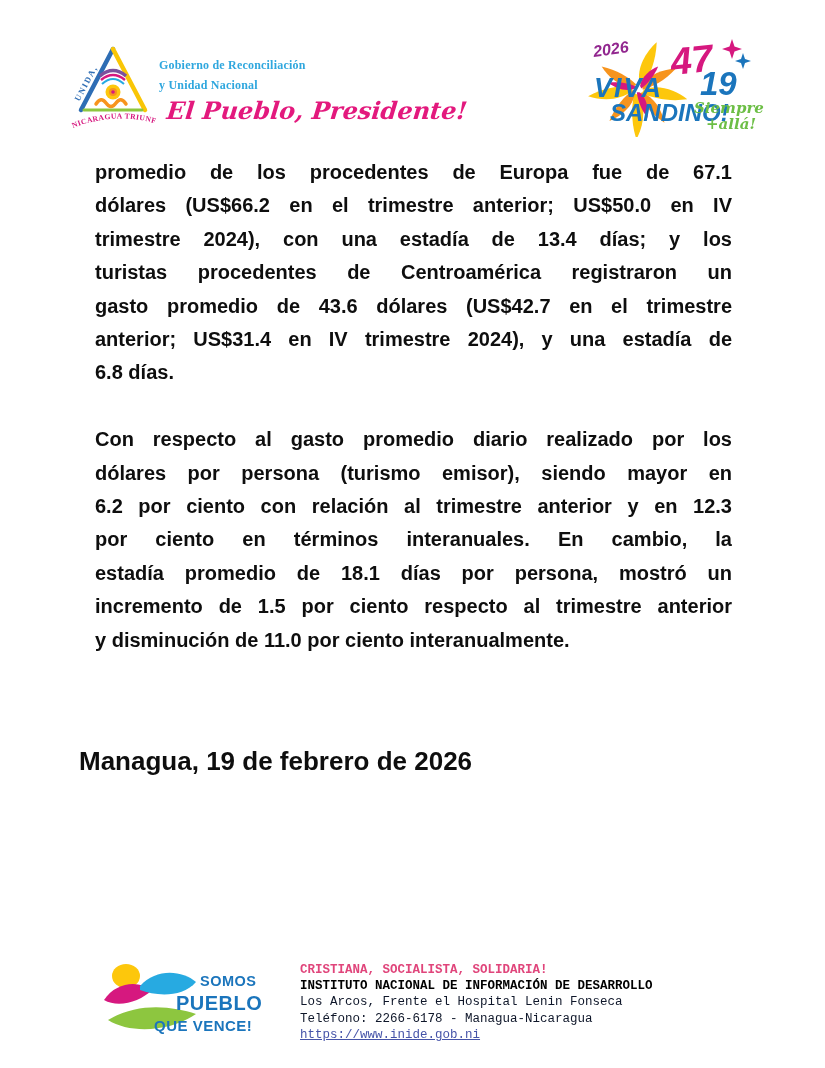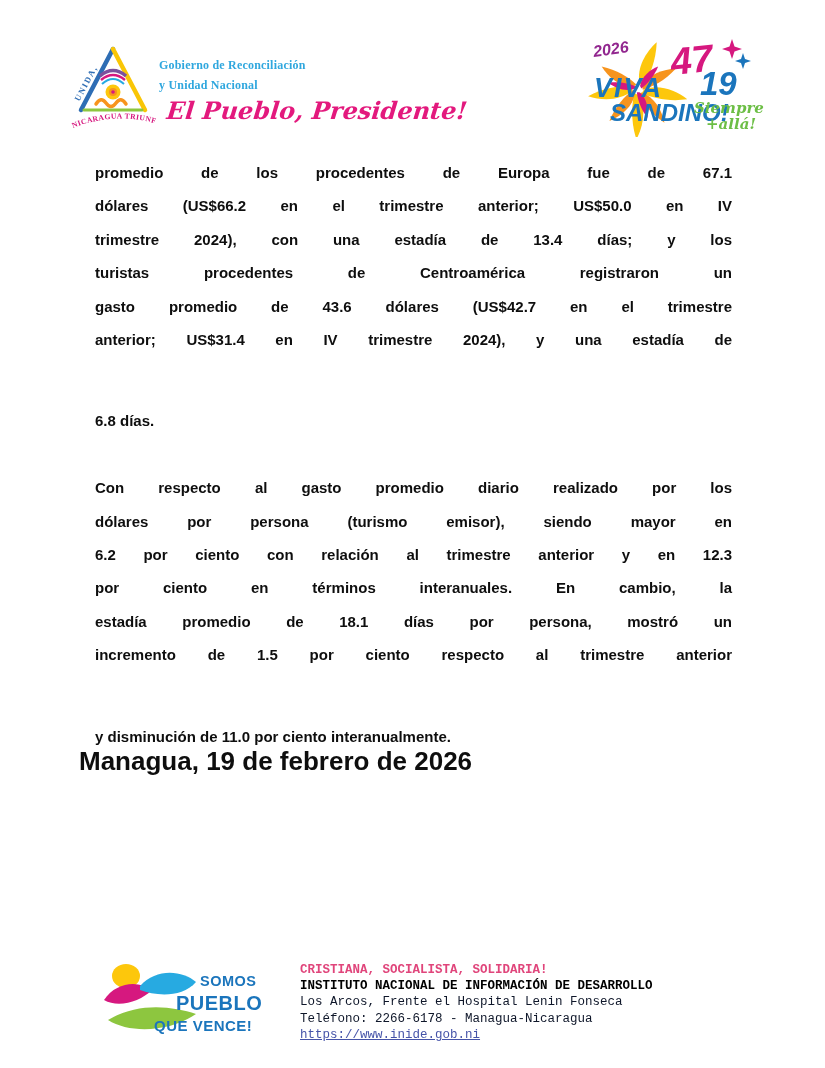--- a/index.html
+++ b/index.html
@@ -10,23 +10,23 @@
   .header-emblem{position:absolute;left:70px;top:40px;}
   .header-gov{position:absolute;left:159px;top:55px;}
   .gov-line{font-family:"Liberation Serif",serif;font-weight:700;font-size:12px;
             line-height:20px;color:#2FA7DE;letter-spacing:.2px;}
   .gov-script{margin-top:1px;margin-left:8px;font-family:"DejaVu Serif",serif;font-style:italic;
               font-weight:700;font-size:24px;color:#E3197D;transform:skewX(-6deg);white-space:nowrap;}
   .header-right{position:absolute;left:586px;top:33px;}
 
   
   .body-text{position:absolute;left:95px;top:156px;width:637px;
-             font-weight:700;font-size:15px;color:#0e0e0e;}
+             font-weight:700;font-size:20px;color:#0e0e0e;}
   .text-line{line-height:33.4px;text-align:justify;text-align-last:justify;}
-  .text-line.final{text-align-last:left;margin-top:48px;}
+  .text-line.final{text-align-last:left;}
   .para-gap{height:33.4px;}
   .dateline{position:absolute;left:79px;top:745px;font-weight:700;font-size:26px;
             color:#0e0e0e;line-height:33px;}
 
   
   .footer-logo{position:absolute;left:96px;top:954px;}
   .footer-text{position:absolute;left:300px;top:962px;width:430px;
                font-family:"Liberation Mono",monospace;font-size:12.5px;line-height:16.2px;}
   .f-pink{color:#E0457B;font-weight:700;}
   .f-blue-bold{color:#000000;font-weight:700;}

